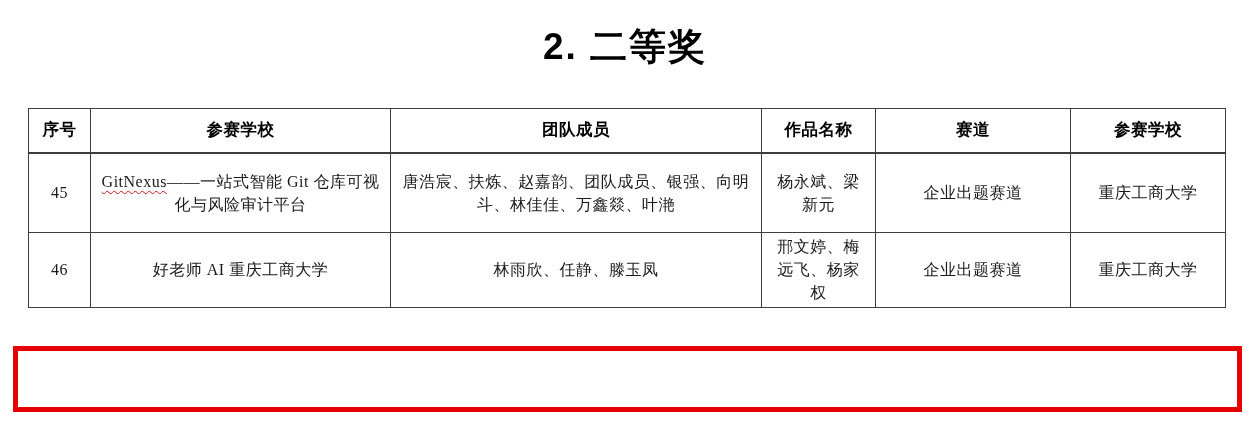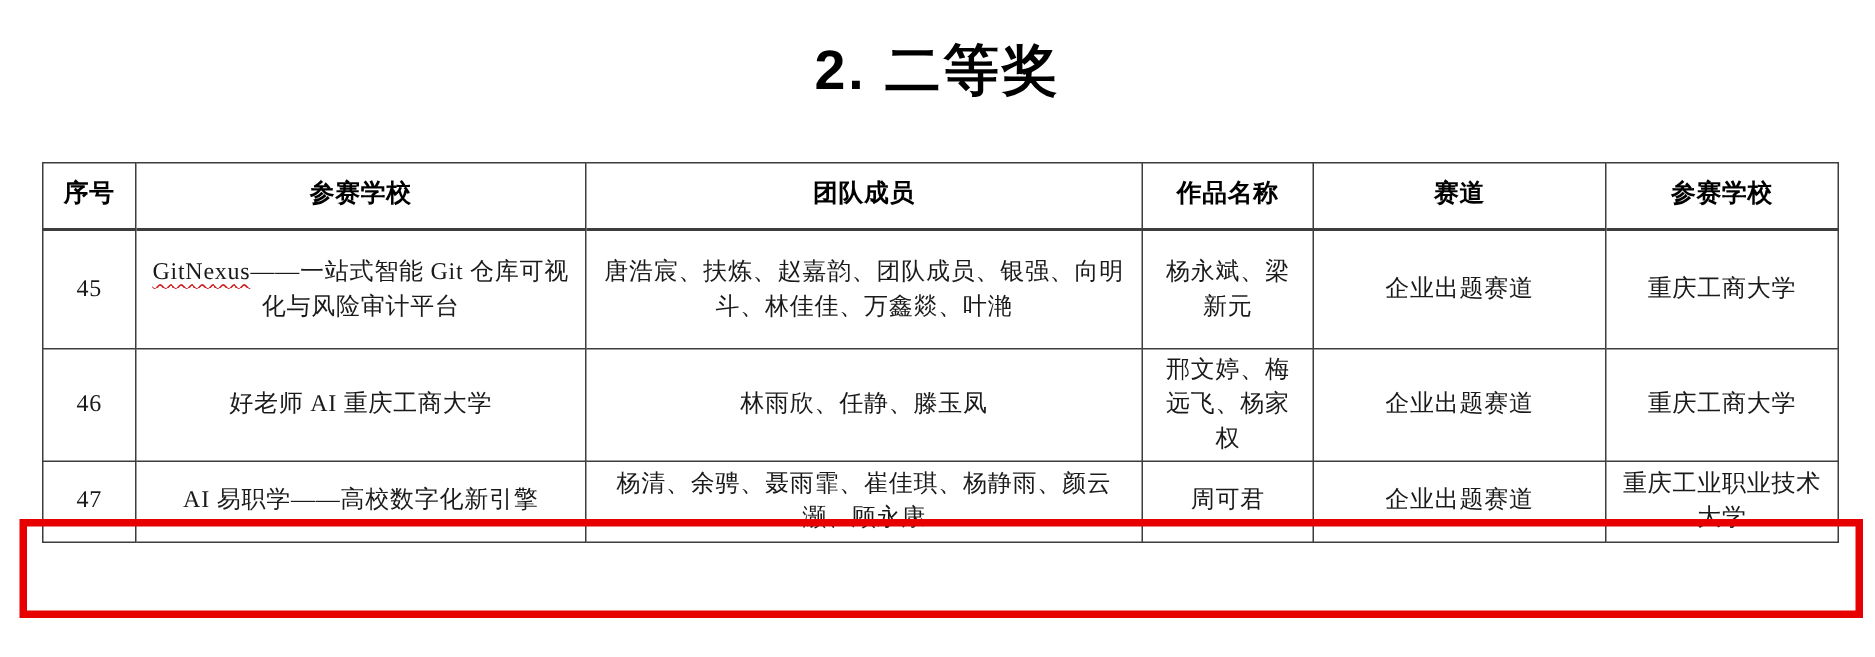--- a/index.html
+++ b/index.html
@@ -108,26 +108,18 @@
           <td>重庆工商大学</td>
         </tr>
         <tr>
           <td>46</td>
           <td><span>好老师 AI 重庆工商大学</span></td>
           <td>林雨欣、任静、滕玉凤</td>
           <td>邢文婷、梅远飞、杨家权</td>
           <td>企业出题赛道</td>
           <td>重庆工商大学</td>
         </tr>
-        <tr>
-          <td>47</td>
-          <td><span>AI 易职学——高校数字化新引擎</span></td>
-          <td>杨清、余骋、聂雨霏、崔佳琪、杨静雨、颜云灏、顾永康</td>
-          <td>周可君</td>
-          <td>企业出题赛道</td>
-          <td>重庆工业职业技术大学</td>
-        </tr>
       </tbody>
   </table>
 
   <div class="highlight-box"></div>
 
 </div>
 
 </body></html>

